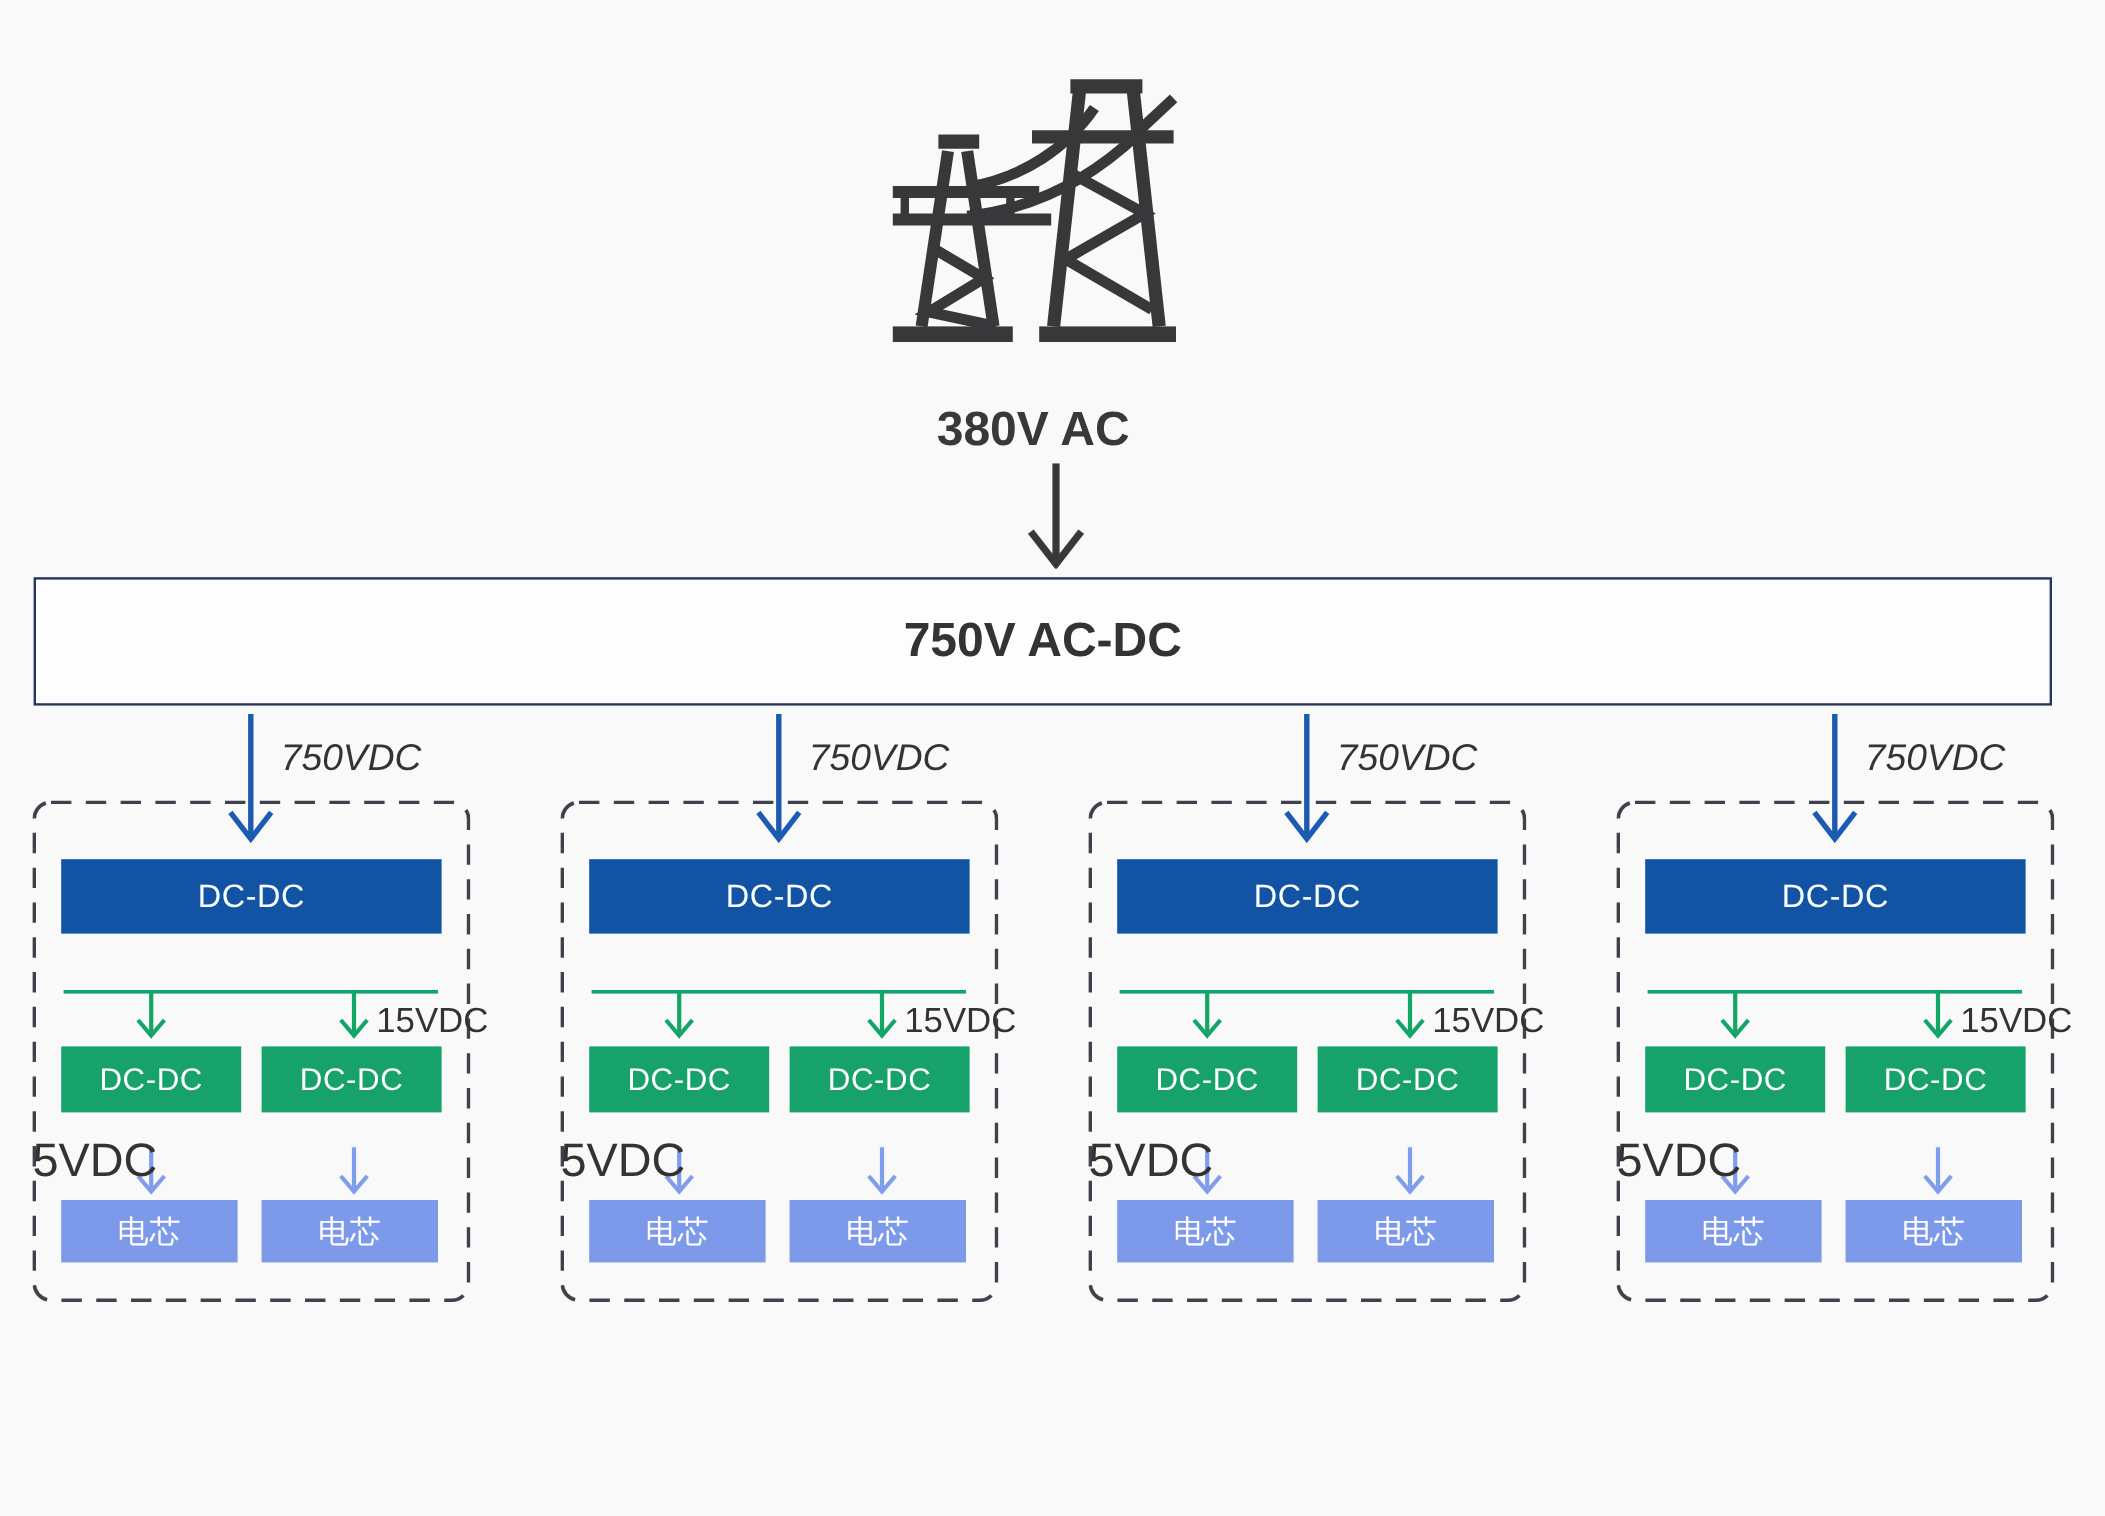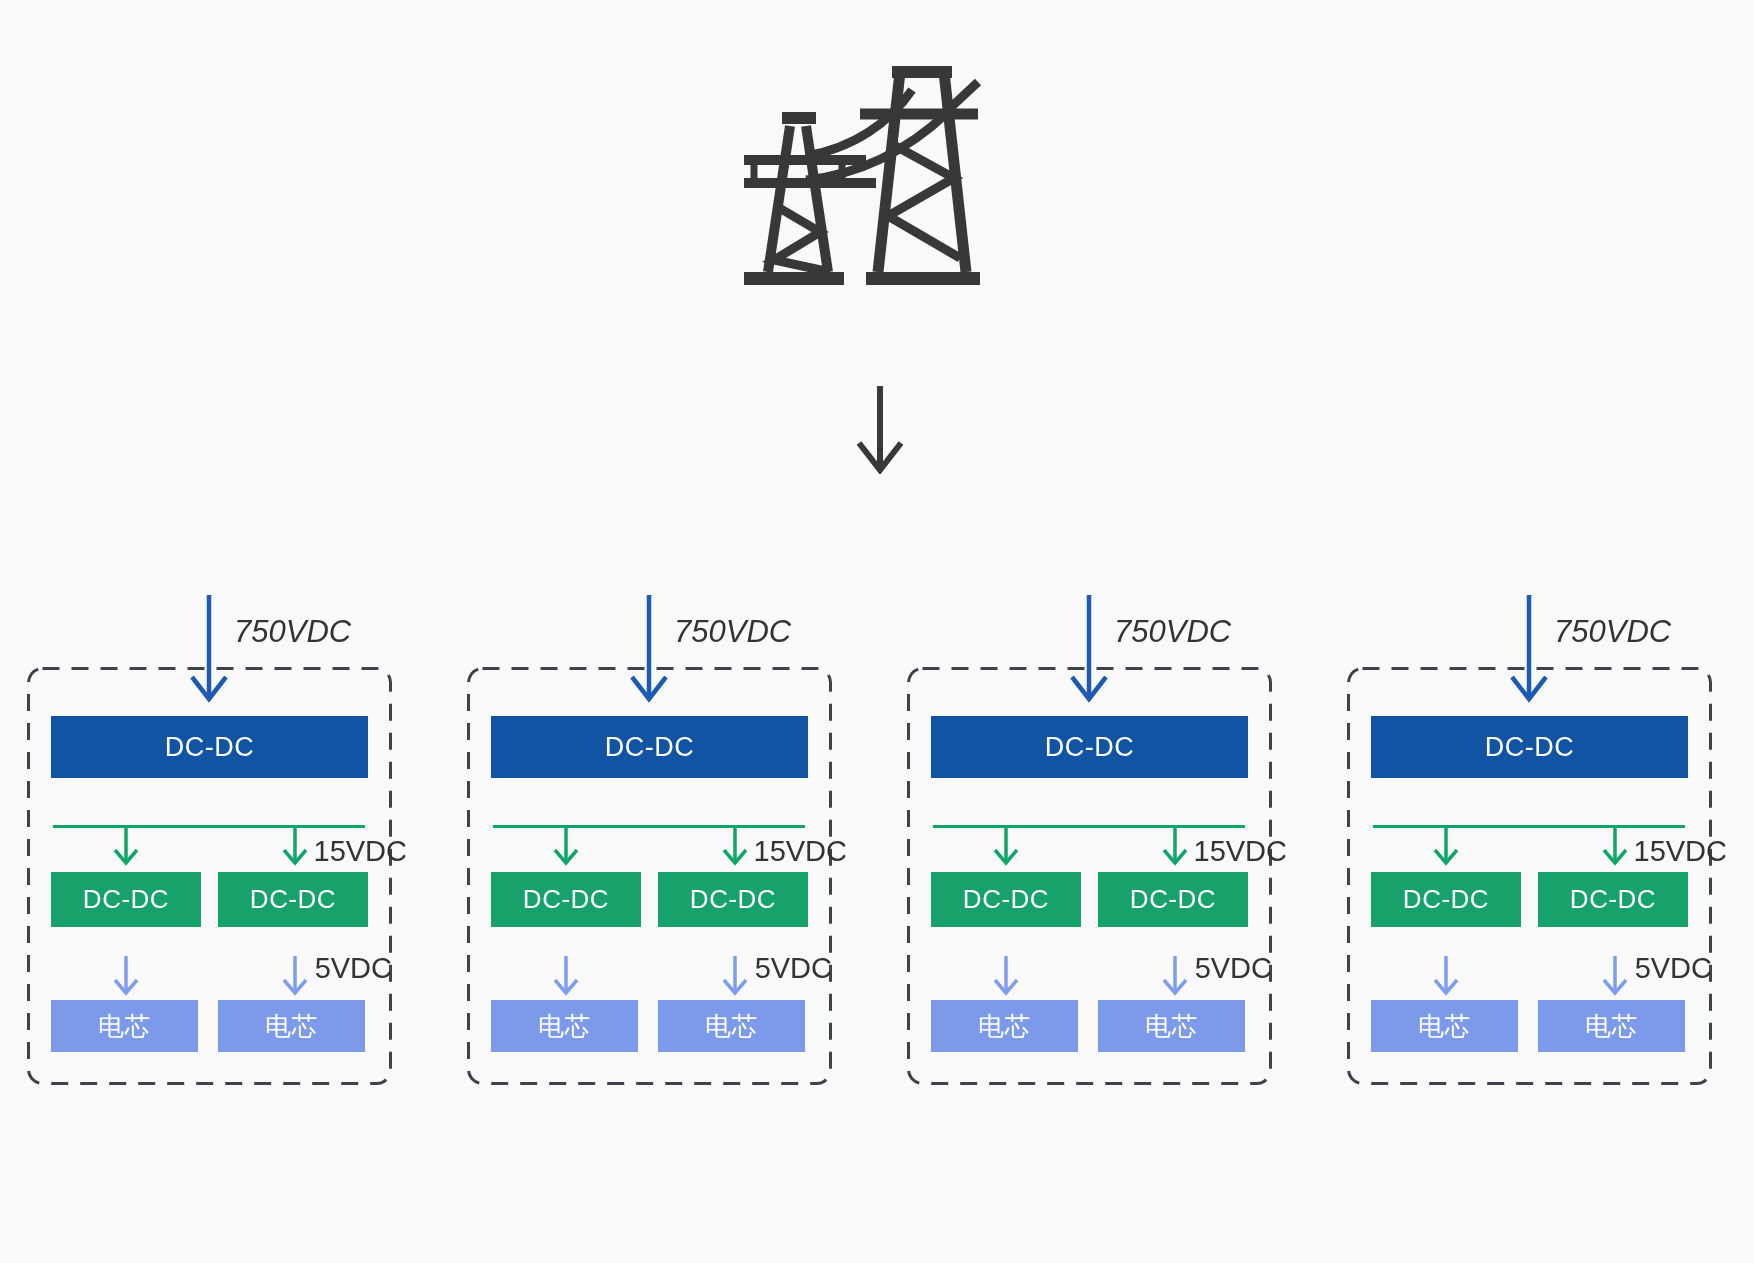--- a/index.html
+++ b/index.html
@@ -53,22 +53,22 @@
   .bus-line{position:absolute;left:26px;top:158px;width:312px;height:3px;
     background:var(--green-arrow);}
   .mid-arrow{top:159px;width:30px;height:40px;}
   .mid-arrow path{stroke:var(--green-arrow);fill:none;stroke-width:3.5;}
   .mid-label{position:absolute;left:0;top:169px;width:100%;text-align:right;
     font-size:29px;line-height:30px;color:var(--label-text);margin-left:15px;}
   .secondary-box{top:205px;width:150px;height:55px;background:var(--green);
     font-size:26px;}
   .cell-arrow{top:287px;width:30px;height:42px;}
   .cell-arrow path{stroke:var(--cell-arrow);fill:none;stroke-width:3.5;}
-  .low-label{position:absolute;left:0;top:286px;width:100%;text-align:right;
-    font-size:29px;line-height:30px;color:var(--label-text);}
+  .low-label{position:absolute;left:0;top:286px;width:100%;text-align:left;
+    font-size:39px;line-height:30px;color:var(--label-text);}
   .cell-box{top:333px;width:147px;height:52px;background:var(--cell-blue);
     font-size:26px;}
   .pos-a{left:24px;} .pos-b{left:191px;}
   .arr-a{left:84px;} .arr-b{left:253px;}
   
   .g1{left:27px;} .g2{left:467px;} .g3{left:907px;} .g4{left:1347px;}
   .fa1{left:187px;} .fa2{left:627px;} .fa3{left:1067px;} .fa4{left:1507px;}
   .fl1{left:234px;} .fl2{left:674px;} .fl3{left:1114px;} .fl4{left:1554px;}
 </style>
 </head>
@@ -92,26 +92,30 @@
       <path d="M118 58 H236" stroke-width="11"></path>
       <path d="M206 54 L236 26" stroke-width="9"></path>
       <path d="M150 88 L212 122 L146 160 L218 202" stroke-width="9"></path>
       <path d="M64 100 C112 92 148 66 170 34" stroke-width="9"></path>
       <path d="M64 124 C122 118 168 92 206 56" stroke-width="9"></path>
     </g>
     <rect x="2" y="216" width="100" height="13"></rect>
     <rect x="124" y="216" width="114" height="13"></rect>
   </svg>
 
+  <div class="abs grid-label">380V AC</div>
 
   <svg class="abs main-arrow" viewBox="0 0 56 88" xmlns="http://www.w3.org/2000/svg">
     <path d="M28 0 V80"></path>
       <path d="M7 57 L28 84 L49 57"></path>
   </svg>
 
+  <div class="abs converter">
+    <span>750V AC-DC</span>
+  </div>
 
   <svg class="abs feed-arrow fa1" viewBox="0 0 44 112">
     <path d="M22 2 V104"></path>
       <path d="M5 84 L22 106 L39 84"></path>
     </svg>
   <svg class="abs feed-arrow fa2" viewBox="0 0 44 112">
     <path d="M22 2 V104"></path>
       <path d="M5 84 L22 106 L39 84"></path>
     </svg>
   <svg class="abs feed-arrow fa3" viewBox="0 0 44 112">

